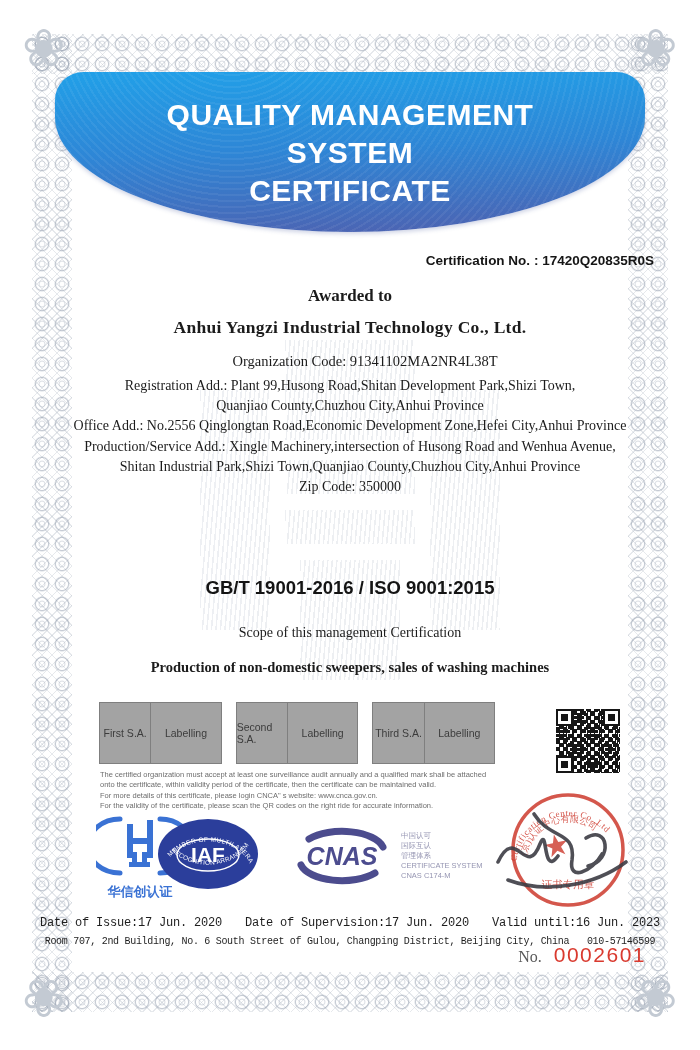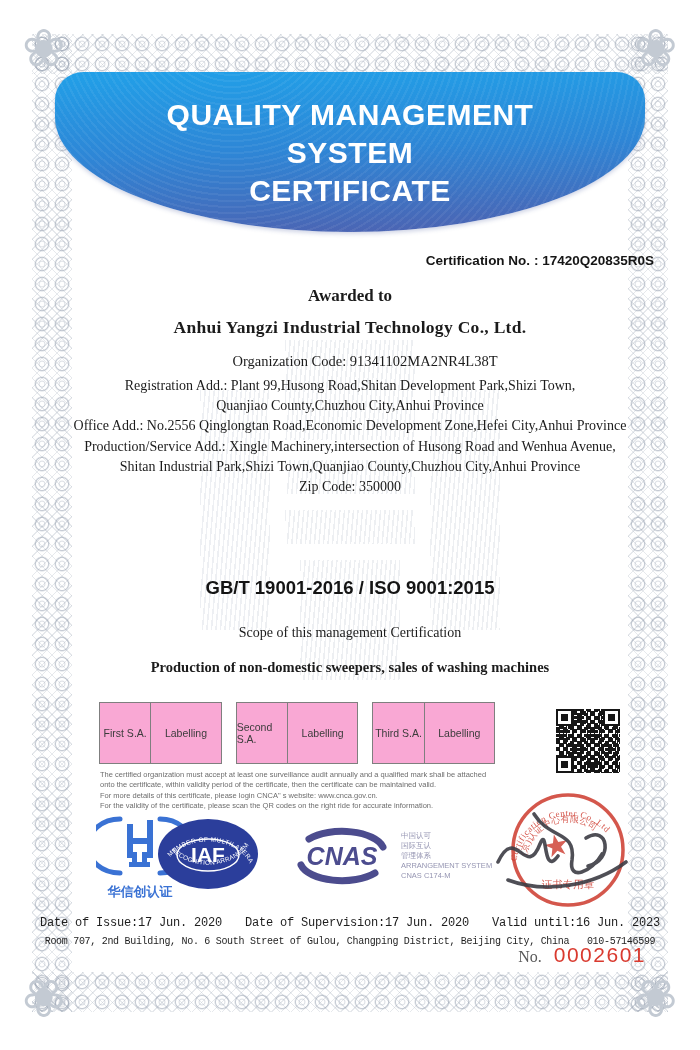--- a/index.html
+++ b/index.html
@@ -55,21 +55,21 @@
   .org-code{top:353px;font-size:14.5px;padding-left:15px;}
   .addresses{top:376px;font-size:14px;line-height:20.2px;}
   .statement{top:504px;font-family:"Liberation Sans",sans-serif;font-weight:bold;
     font-size:15px;line-height:25.5px;color:#191919;}
   .standard{top:577px;font-family:"Liberation Sans",sans-serif;font-weight:bold;font-size:18.5px;color:#141414;}
   .scope-label{top:625px;font-size:14px;}
   .scope-text{top:659px;font-size:14.5px;font-weight:bold;}
 
   
   .audit{position:absolute;left:99px;top:702px;width:408px;height:62px;display:flex;z-index:1;}
-  .audit-box{flex:1 1 0;display:flex;border:1.5px solid #7f7f7f;margin-right:14px;background:#f9a8d4;}
+  .audit-box{flex:1 1 0;display:flex;border:1.5px solid #7f7f7f;margin-right:14px;background:#a3a3a3;}
   .audit-box:last-child{margin-right:12px;}
   .audit-cell{display:flex;align-items:center;justify-content:center;
     font-family:"Liberation Sans",sans-serif;font-size:10.5px;color:#3c3c3c;}
   .audit-left{width:42%;border-right:1.5px solid #7f7f7f;}
   .audit-right{width:58%;}
 
   
   .qr{position:absolute;left:556px;top:709px;width:64px;height:64px;z-index:1;background:
     repeating-conic-gradient(#161616 0% 25%, rgba(0,0,0,0) 0% 50%) 0px 0px / 7px 7px,
     repeating-conic-gradient(#161616 0% 25%, rgba(0,0,0,0) 0% 50%) 3px 2px / 9px 9px,#fff;}
@@ -221,21 +221,21 @@
       <path d="M 16,12 A 42 20 0 0 1 90,20" stroke="#4c4c8e" stroke-width="7" fill="none" stroke-linecap="round"></path>
       <path d="M 82,46 A 42 20 0 0 1 8,38" stroke="#4c4c8e" stroke-width="7" fill="none" stroke-linecap="round"></path>
       <text x="49" y="38" text-anchor="middle" font-family="Liberation Sans, sans-serif" font-style="italic" font-weight="bold" font-size="25" fill="#4c4c8e">CNAS</text>
     </svg>
   </div>
 
   <div class="accred">
     <div>中国认可</div>
     <div>国际互认</div>
     <div>管理体系</div>
-    <div>ARRANGEMENT SYSTEM</div>
+    <div>CERTIFICATE SYSTEM</div>
     <div>CNAS C174-M</div>
   </div>
 
   <div class="stamp">
     <svg width="155" height="132" viewBox="0 0 155 132">
       <defs>
         <path id="stampArc1" d="M 26,82 A 52 52 0 1 1 130,82"></path>
         <path id="stampArc2" d="M 36,88 A 43 43 0 1 1 120,88"></path>
       </defs>
       <circle cx="78" cy="64" r="55" fill="none" stroke="#cd392d" stroke-width="3.5" opacity="0.85"></circle>

